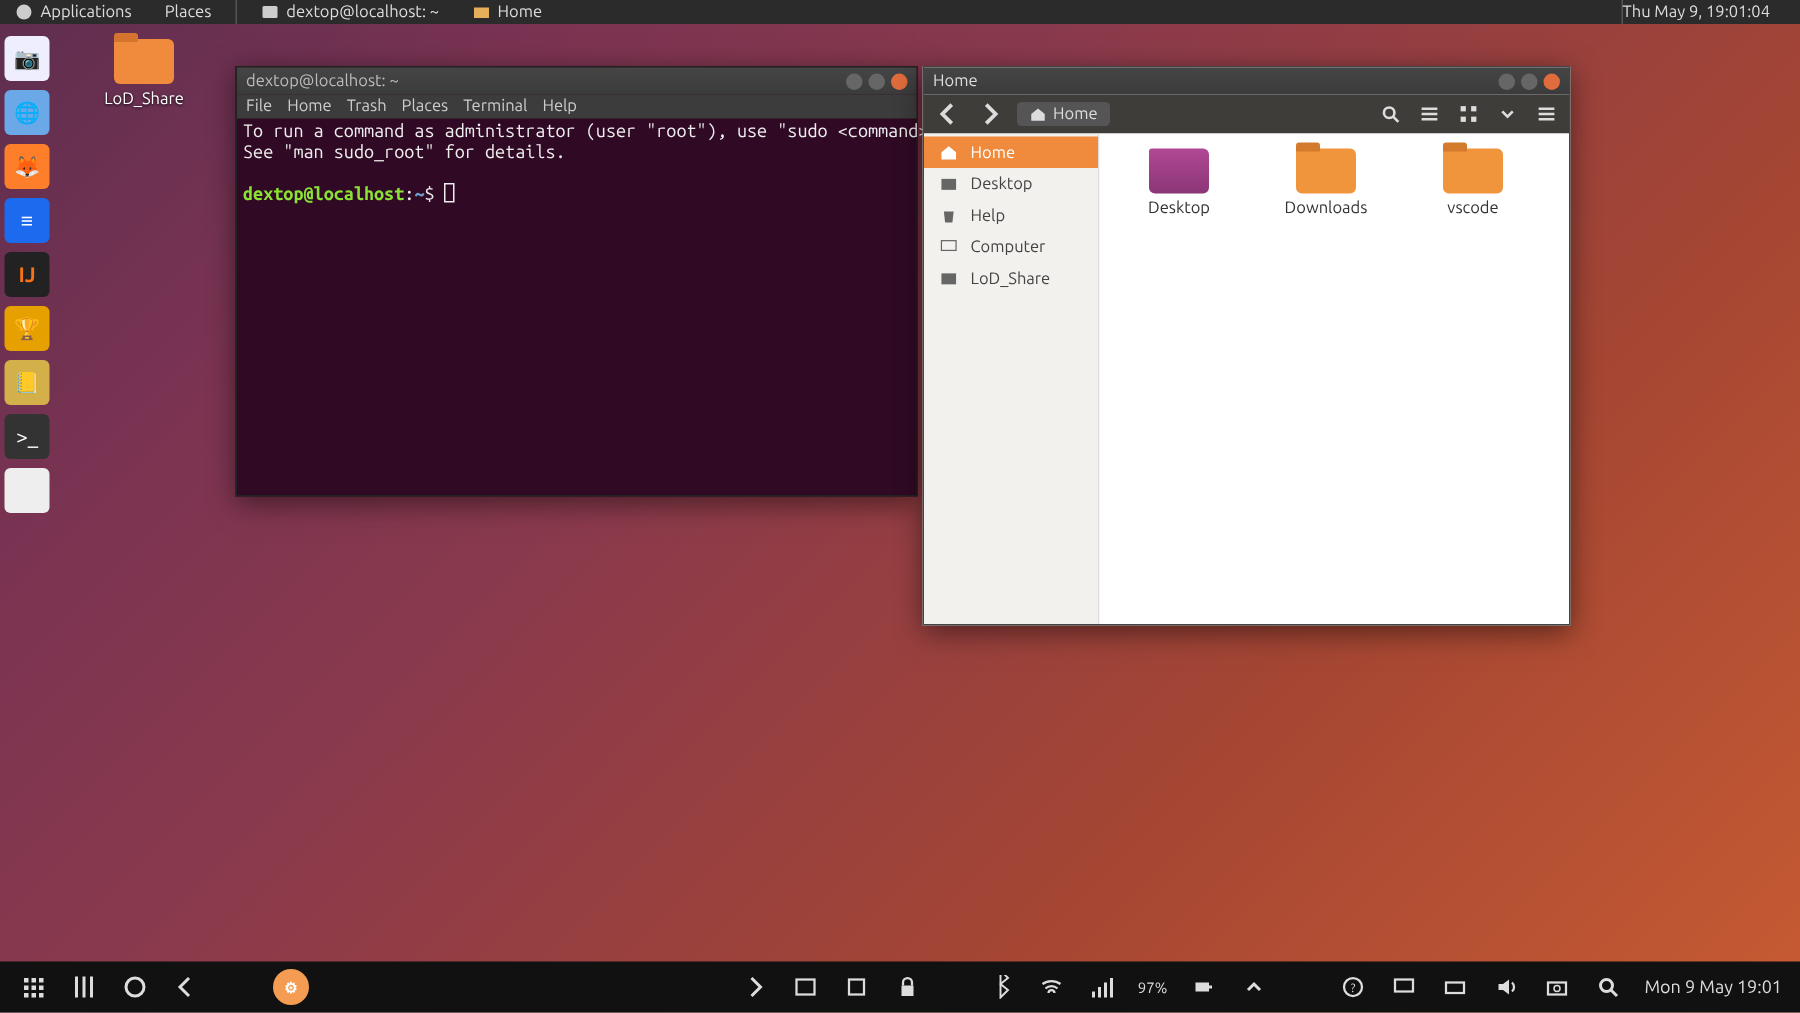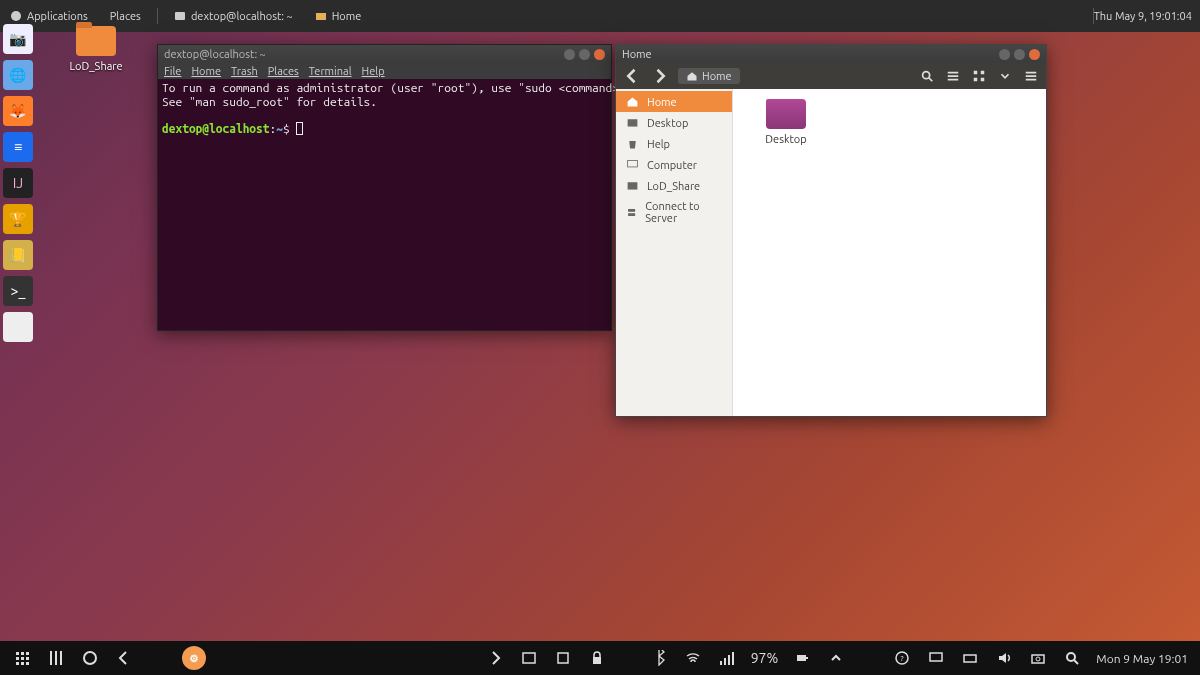--- a/index.html
+++ b/index.html
@@ -5,46 +5,46 @@
 * { margin: 0; padding: 0; box-sizing: border-box; }
 body {
   width: 1200px; height: 675px;
   background: linear-gradient(135deg, #5e2e4f 0%, #7a3352 20%, #8b3a4c 40%, #a54633 70%, #c75b33 100%);
   font-family: Ubuntu, "Segoe UI", sans-serif;
   font-size: 12px; color: #eee;
   position: relative; overflow: hidden;
 }
 
 .toppanel {
-  position: absolute; top: 0; left: 0; right: 0; height: 32px;
+  position: absolute; top: 0; left: 0; right: 0; height: 16px;
   background: #2b2b2b; display: flex; align-items: center;
   color: #ddd; font-size: 11px;
 }
 .toppanel .left { display: flex; align-items: center; gap: 10px; padding-left: 4px; }
 .toppanel .spacer { flex: 1; }
-.toppanel .right { padding-right: 8px; }
+.toppanel .right { padding-right: 20px; }
 .toppanel .taskbtn { display: inline-flex; align-items: center; gap: 5px; padding: 0 6px; cursor: pointer; }
 .toppanel .divider { width: 1px; height: 16px; background: #555; }
 .toppanel svg { width: 12px; height: 12px; fill: #ccc; }
 
 
 .launcher {
   position: absolute; top: 20px; left: 0; bottom: 34px; width: 36px;
   display: flex; flex-direction: column; align-items: center; gap: 6px;
   padding-top: 4px;
 }
 .launcher .appicon {
   width: 30px; height: 30px; border-radius: 4px;
   display: flex; align-items: center; justify-content: center;
   font-size: 14px; cursor: pointer;
 }
 .ic-screenshot{background:#eef;} .ic-chromium{background:#6aa8e8;border-radius:50%;}
 .ic-firefox{background:#ff7e29;border-radius:50%;}
 .ic-libre{background:#1c6bef;color:#fff;}
-.ic-intellij{background:#222;color:#f9a8d4;font-weight:normal;font-size:10px;}
+.ic-intellij{background:#222;color:#f97316;font-weight:bold;font-size:10px;}
 .ic-trophy{background:#e6a100;}
 .ic-dict{background:#d4b04a;}
 .ic-term{background:#333;color:#fff;}
 .ic-gedit{background:#eee;}
 
 
 .desktopicon {
   position: absolute; display: flex; flex-direction: column; align-items: center;
   width: 72px; cursor: pointer;
 }
@@ -73,21 +73,21 @@
   display: flex; align-items: center; color: #bbb; font-size: 11px;
   padding: 0 6px;
 }
 .window-term .titlebar .title { flex: 1; }
 .window-term .titlebar .winbtn { width: 11px; height: 11px; border-radius: 50%; margin-left: 4px; background: #666; cursor: pointer; }
 .window-term .titlebar .winbtn.close { background: #e06b3d; }
 .window-term .menubar {
   height: 16px; background: #3c3c3c; display: flex; align-items: center;
   gap: 10px; padding: 0 6px; font-size: 11px; color: #ccc;
 }
-.window-term .menubar span { cursor: pointer; text-decoration: underline; }
+.window-term .menubar span { cursor: pointer; }
 .window-term .termbody {
   flex: 1; padding: 2px 4px;
   font-family: "Ubuntu Mono","Courier New",monospace;
   font-size: 12px; line-height: 1.15; color: #eee; white-space: pre;
 }
 .window-term .prompt { color: #8ae234; font-weight: bold; }
 .window-term .path { color: #729fcf; font-weight: bold; }
 .window-term .cursor { display:inline-block; width:7px; height:13px; border:1px solid #eee; vertical-align: -2px; }
 
 
@@ -157,21 +157,21 @@
 .bottompanel svg{width:16px;height:16px;fill:#ddd;}
 .bottompanel .spacer{flex:1;}
 .bottompanel .circle{width:14px;height:14px;border:2px solid #ddd;border-radius:50%;}
 .bottompanel .dots{display:grid;grid-template-columns:repeat(3,3px);grid-template-rows:repeat(3,3px);gap:2px;}
 .bottompanel .dots span{background:#ddd;width:3px;height:3px;}
 .bottompanel .threebar{display:flex;gap:3px;}
 .bottompanel .threebar span{width:2px;height:14px;background:#ddd;}
 .bottompanel .appbadge{width:24px;height:24px;border-radius:50%;background:#f39c52;display:flex;align-items:center;justify-content:center;color:#fff;font-size:10px;font-weight:bold;}
 .bottompanel .bars{display:flex;align-items:flex-end;gap:2px;}
 .bottompanel .bars span{width:2px;background:#ddd;}
-.bottompanel .batlabel{font-size:14px;}
+.bottompanel .batlabel{font-size:10px;}
 </style>
 </head>
 <body>
 
 <div class="toppanel">
   <div class="left">
     <span class="taskbtn">
       <svg viewBox="0 0 12 12">
           <circle cx="6" cy="6" r="5" fill="#ccc"></circle>
         </svg>
@@ -317,33 +317,34 @@
             <rect x="2" y="3" width="12" height="8" fill="none" stroke="#666"></rect>
           </svg>
         <span>Computer</span>
       </div>
       <div class="sideitem">
         <svg viewBox="0 0 16 16">
             <rect x="2" y="4" width="12" height="9"></rect>
           </svg>
         <span>LoD_Share</span>
       </div>
-      <div class="sideitem">
-        <svg viewBox="0 0 16 16">
-            <rect x="3" y="3" width="10" height="4"></rect>
-            <rect x="3" y="9" width="10" height="4"></rect>
-          </svg>
-        <span>Connect to Server</span>
-      </div>
     </div>
     <div class="content" id="files-content">
         <div class="fileicon">
           <div class="folderg purple"></div>
           <div class="fname">Desktop</div>
         </div>
+        <div class="fileicon">
+          <div class="folderg"></div>
+          <div class="fname">Downloads</div>
+        </div>
+        <div class="fileicon">
+          <div class="folderg"></div>
+          <div class="fname">vscode</div>
+        </div>
       </div>
   </div>
 </div>
 
 <div class="bottompanel">
   <div class="btn">
       <div class="dots">
         <span></span>
         <span></span>
         <span></span>

